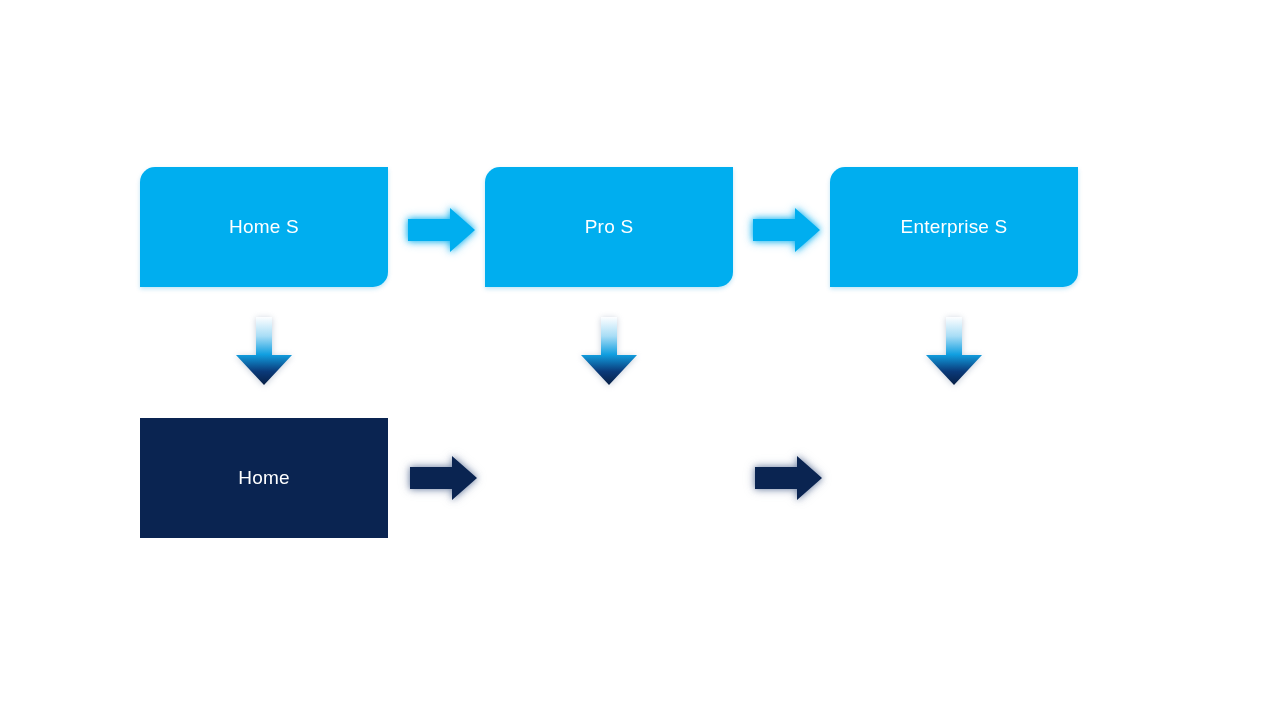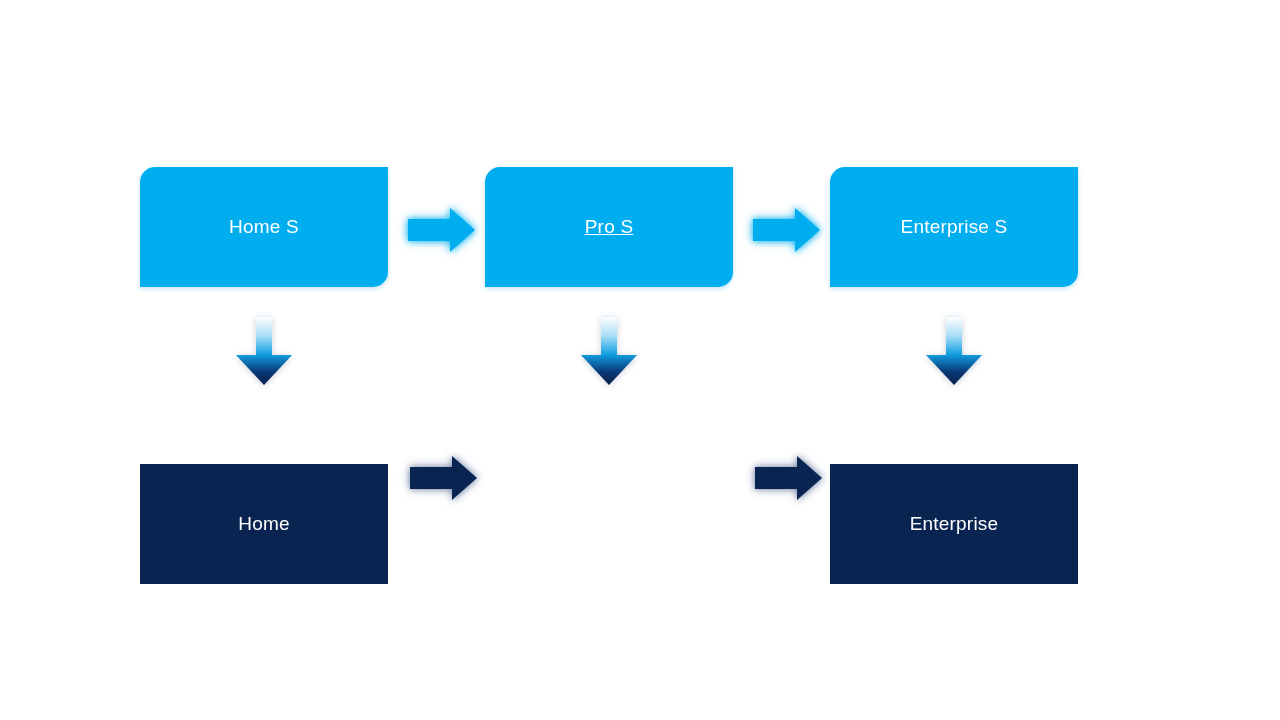--- a/index.html
+++ b/index.html
@@ -26,24 +26,23 @@
   }
   .node.top {
     top: 167px;
     background: var(--accent-light-blue, #00AEEF);
     border-radius: 15px 0 15px 0;
     box-shadow: 0 2px 4px rgba(0, 150, 215, 0.25);
   }
   .node.bottom {
     top: 418px;
     background: var(--accent-dark-navy, #0A2451);
-    margin-top: 46px;
   }
   .col1 { left: 140px; }
-  .col2 { left: 485px; text-decoration: underline; }
+  .col2 { left: 485px; }
   .col3 { left: 830px; text-align: center; }
 
   .arrow { position: absolute; display: block; }
 
   .arrow-right.light path { fill: var(--accent-light-blue, #00AEEF); }
   .arrow-right.light {
     filter: drop-shadow(0 0 3px rgba(0, 174, 239, 0.85))
             drop-shadow(0 0 5px rgba(0, 174, 239, 0.45));
   }
   .arrow-right.dark path { fill: var(--accent-dark-navy, #0A2451); }
@@ -104,23 +103,20 @@
   <svg class="arrow arrow-down ad2" width="56" height="68" viewBox="0 0 56 68">
     <path d="M20,0 L36,0 L36,38 L56,38 L28,68 L0,38 L20,38 Z" fill="url(#gdown)"></path>
   </svg>
   <svg class="arrow arrow-down ad3" width="56" height="68" viewBox="0 0 56 68">
     <path d="M20,0 L36,0 L36,38 L56,38 L28,68 L0,38 L20,38 Z" fill="url(#gdown)"></path>
   </svg>
 
   <div class="node bottom col1">
     <span>Home</span>
   </div>
-  <div class="node bottom col3">
-    <span>Enterprise</span>
-  </div>
 
   <svg class="arrow arrow-right dark ar3" width="68" height="48" viewBox="0 0 68 48">
     <path d="M0,13 L42,13 L42,2 L67,24 L42,46 L42,35 L0,35 Z"></path>
   </svg>
   <svg class="arrow arrow-right dark ar4" width="68" height="48" viewBox="0 0 68 48">
     <path d="M0,13 L42,13 L42,2 L67,24 L42,46 L42,35 L0,35 Z"></path>
   </svg>
 
 </div>
 

